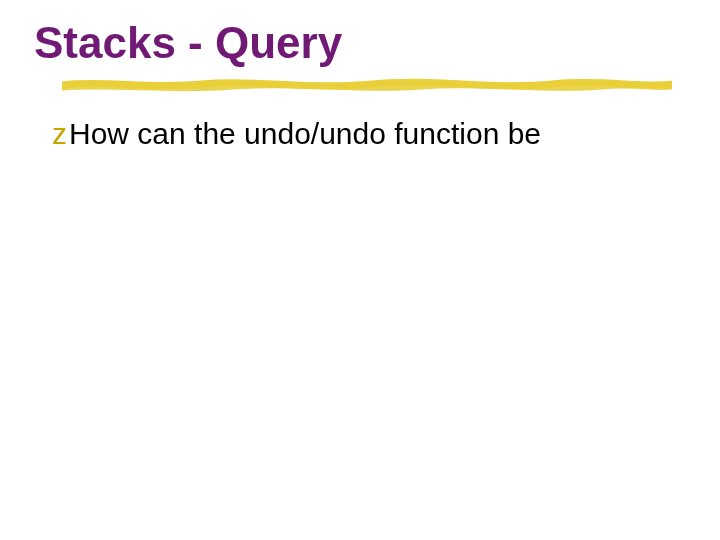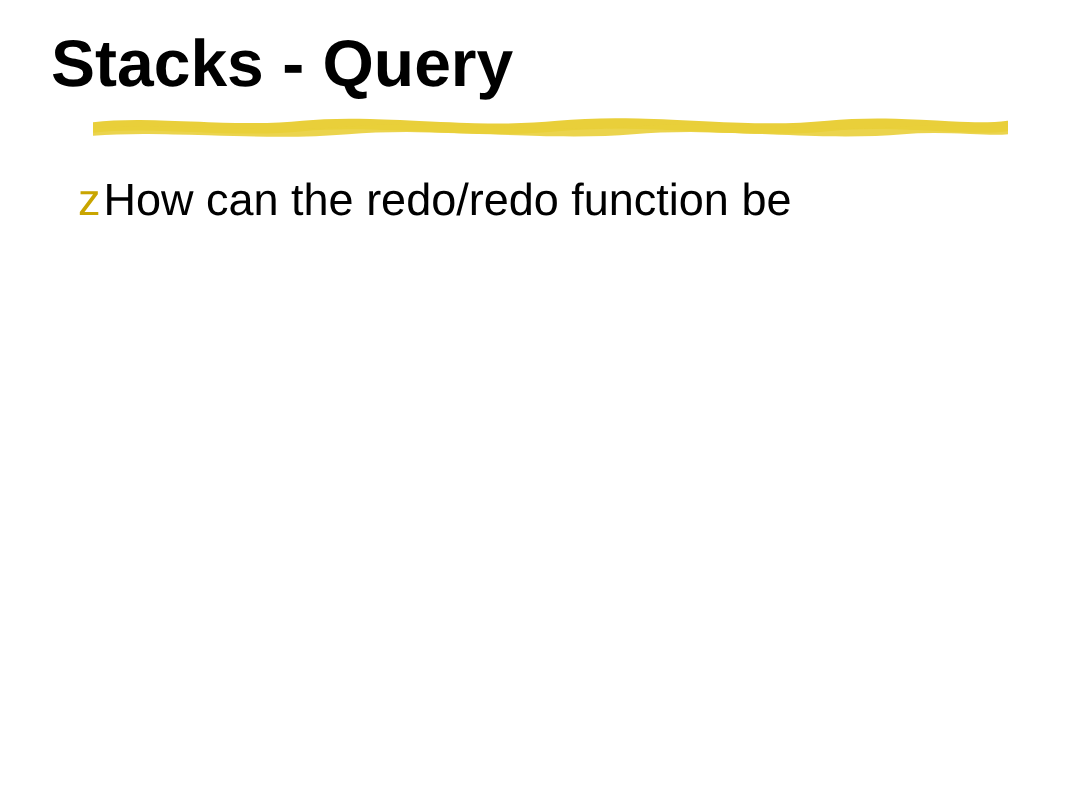--- a/index.html
+++ b/index.html
@@ -17,21 +17,21 @@
     position: relative;
     box-sizing: border-box;
   }
   .title {
     position: absolute;
     top: 18px;
     left: 34px;
     font-family: "Arial Black", Arial, sans-serif;
     font-weight: 900;
     font-size: 44px;
-    color: #000000;
+    color: #701a75;
     letter-spacing: 0px;
   }
   .underline {
     position: absolute;
     top: 78px;
     left: 62px;
     width: 610px;
     height: 14px;
   }
   .underline svg {
@@ -74,17 +74,17 @@
 
   <div class="underline">
     <svg viewBox="0 0 610 14" preserveAspectRatio="none">
       <path d="M0,7 C40,2 90,11 140,6 C190,1 250,12 310,6 C370,0 430,12 490,6 C540,1 580,10 610,6" stroke="#e9cf3a" stroke-width="7" fill="none" stroke-linecap="round"></path>
       <path d="M0,10 C50,6 110,14 170,9 C230,4 300,14 360,9 C420,4 480,14 540,9 C570,6 595,11 610,9" stroke="#e9cf3a" stroke-width="5" fill="none" stroke-linecap="round" opacity="0.9"></path>
     </svg>
   </div>
 
   <div class="body">
     <span class="bullet-row">
-      <span class="bullet-glyph">z</span><span class="bullet-text">How can the redo/redo function be</span>
+      <span class="bullet-glyph">z</span><span class="bullet-text">How can the undo/undo function be</span>
     </span>
   </div>
 
 </div>
 
 </body></html>

